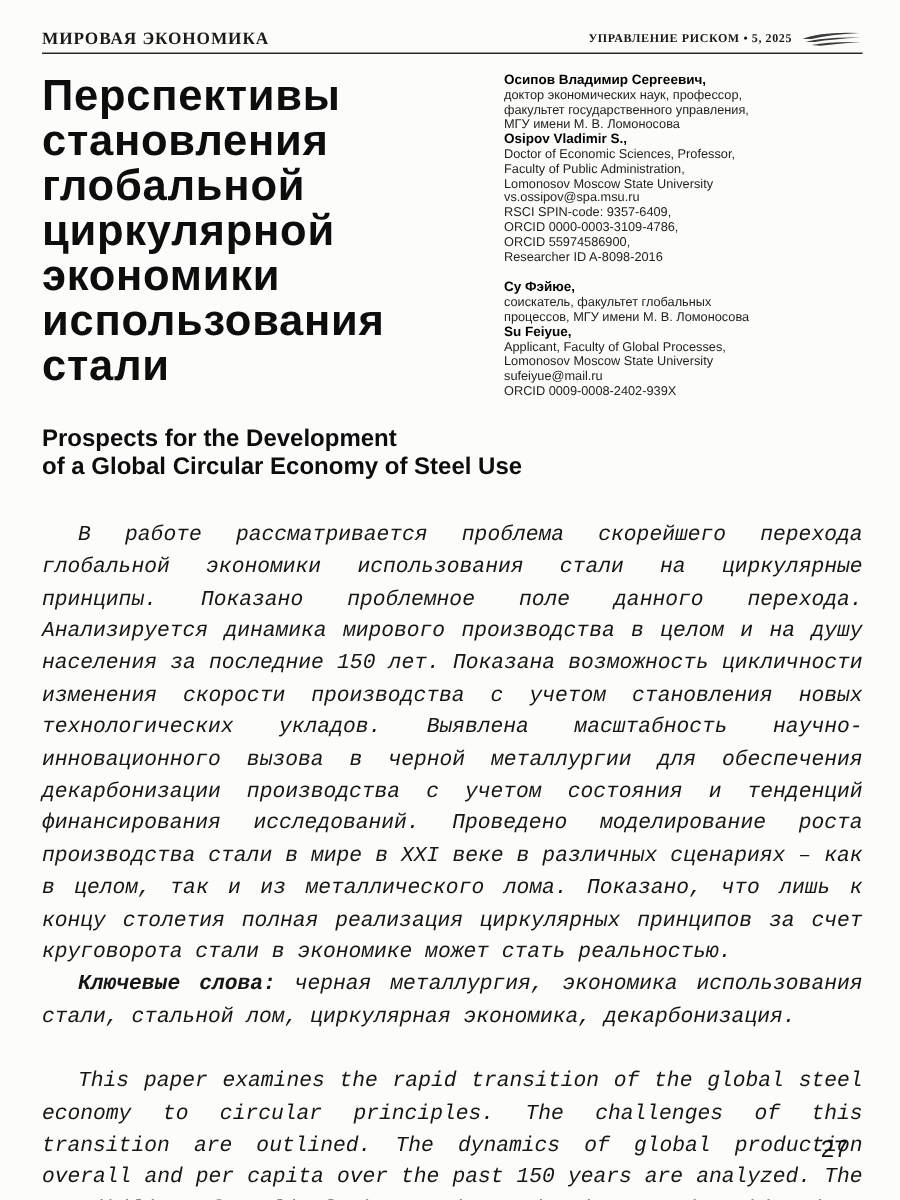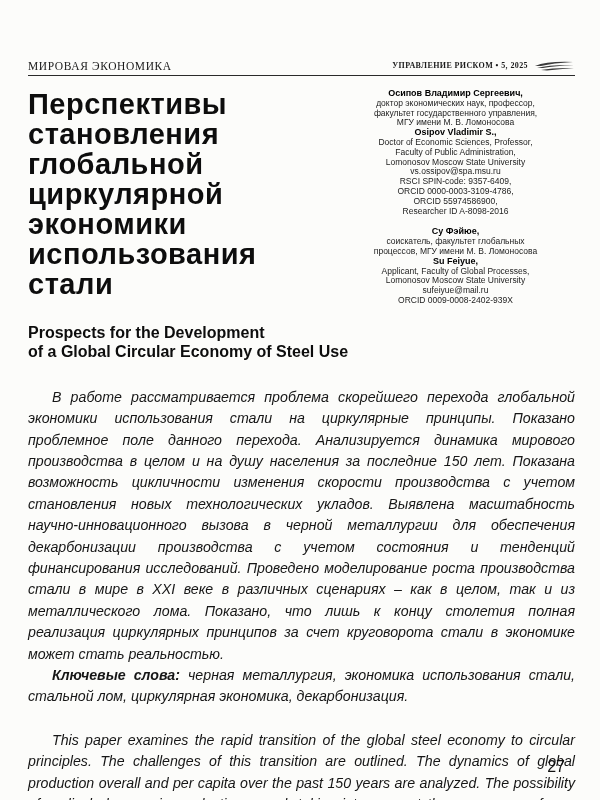--- a/index.html
+++ b/index.html
@@ -20,24 +20,23 @@
   
   .running-head{
     display:flex;
     justify-content:space-between;
     align-items:flex-end;
     border-bottom:1.5px solid #2a2a2a;
     padding-bottom:3px;
   }
   .running-head .left{
     font-family:"Liberation Serif",serif;
-    font-weight:normal;
+    font-weight:bold;
     font-size:11.5px;
     letter-spacing:0.6px;
-    margin-top:40px;
   }
   .running-head .right{
     font-family:"Liberation Serif",serif;
     font-weight:bold;
     font-size:8px;
     letter-spacing:0.4px;
     display:flex;
     align-items:flex-start;
     gap:5px;
   }
@@ -51,42 +50,42 @@
     width:308px;
     font-weight:bold;
     font-size:29px;
     line-height:30px;
     letter-spacing:0.5px;
     color:#0d0d0d;
     white-space:pre-line;
   }
   .authors{
     flex:1;
-    text-align:center;
+    text-align:left;
     font-size:8.5px;
     line-height:9.8px;
     color:#222;
   }
   .authors .b{
     font-weight:bold;
     font-size:9px;
     color:#000;
   }
   .author-block + .author-block{margin-top:11px;}
   .title-en{
     margin-top:17px;
     font-weight:bold;
     font-size:16px;
     line-height:19.5px;
     color:#0d0d0d;
     white-space:pre-line;
   }
   
   .abstract{
-    font-family:Liberation Sans, sans-serif;
+    font-family:Liberation Mono, monospace;
     font-style:italic;
     font-size:14.2px;
     line-height:21.4px;
     text-align:justify;
     color:#161616;
   }
   .abstract p{
     margin:0;
     text-indent:24px;
   }

